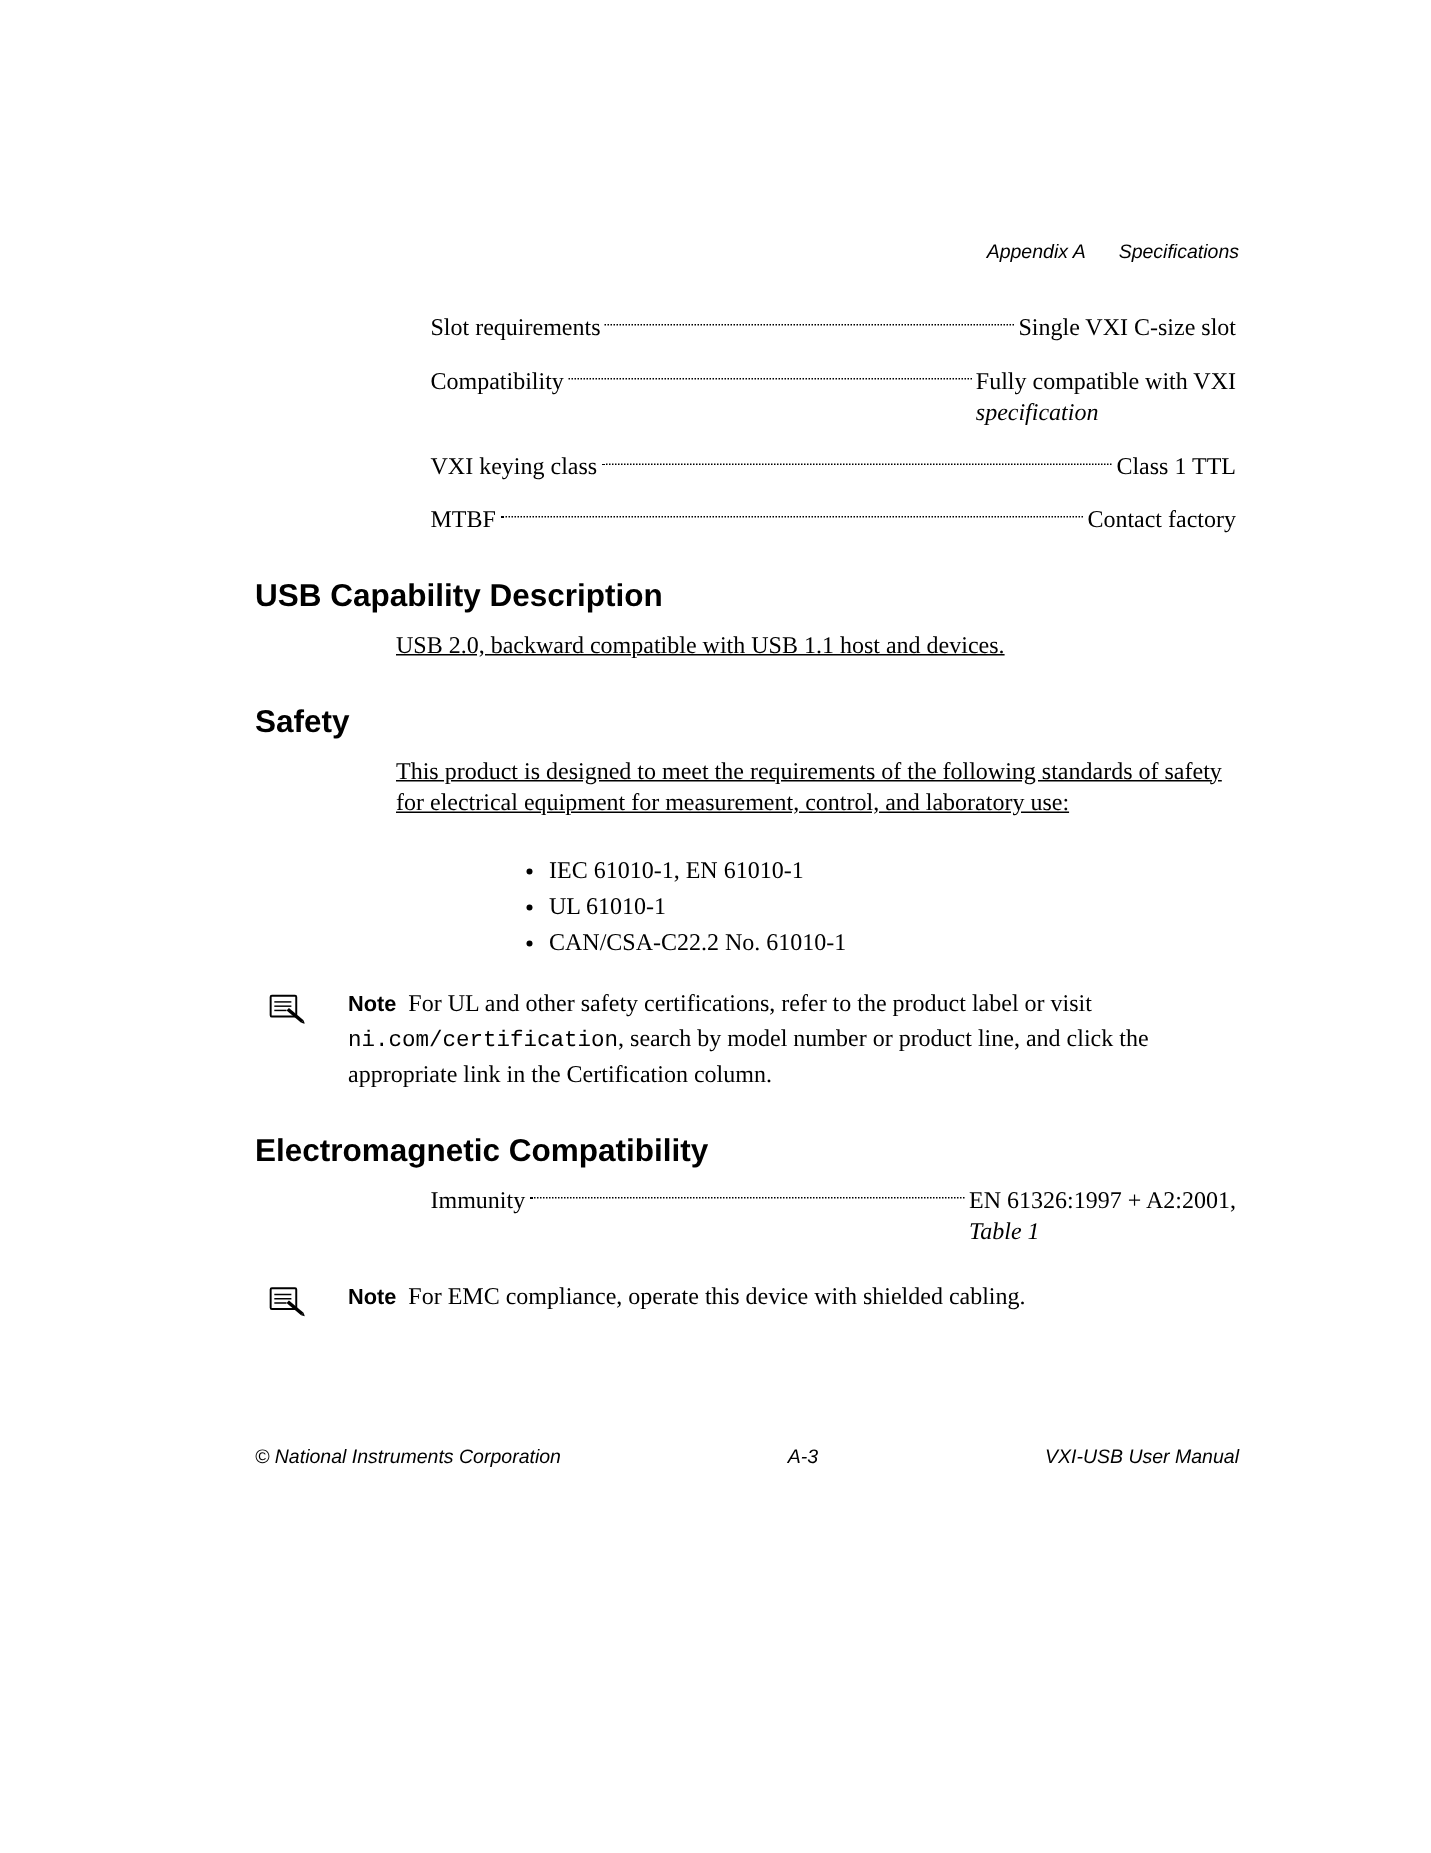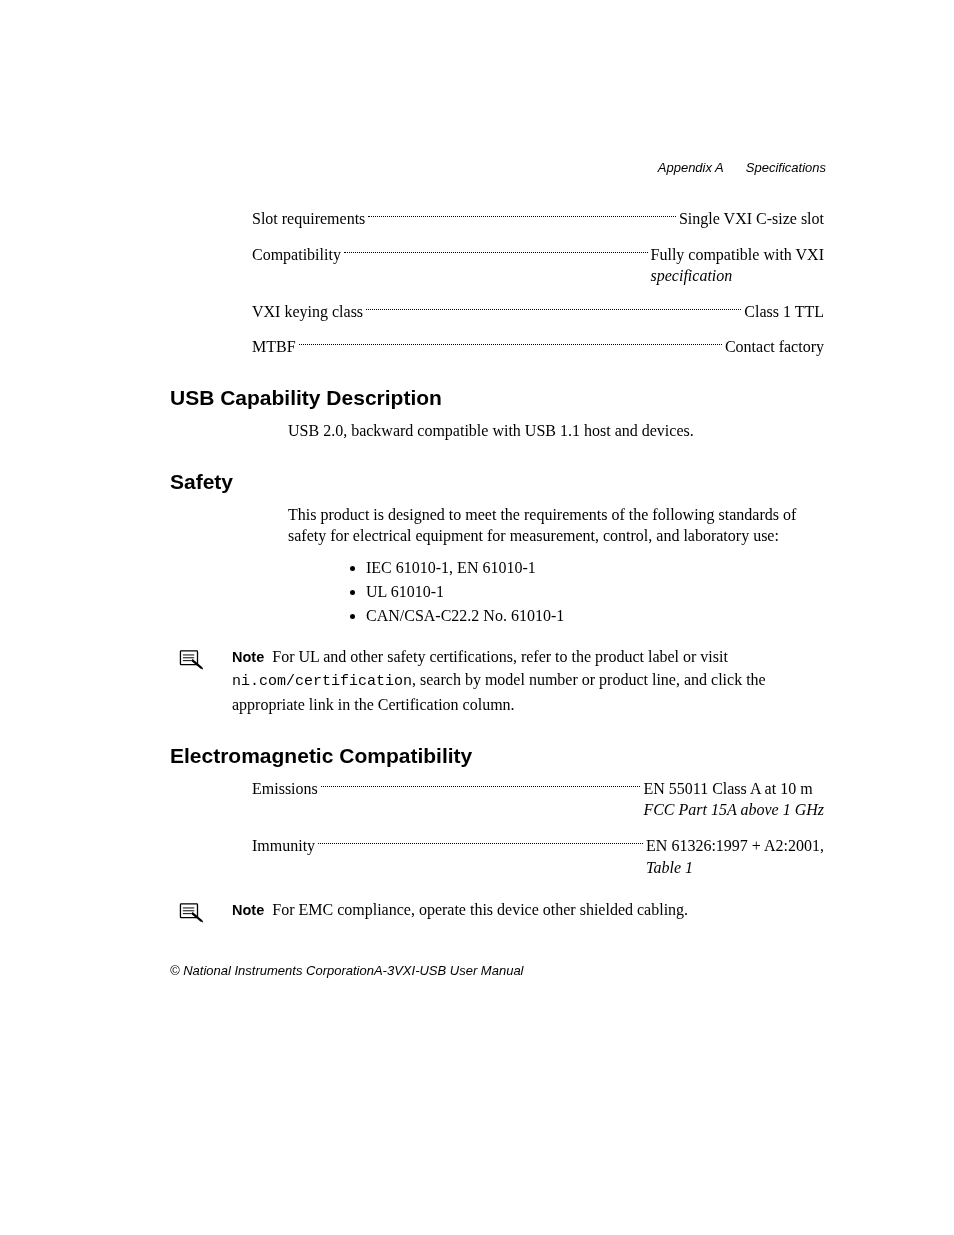--- a/index.html
+++ b/index.html
@@ -22,21 +22,21 @@
     right: 128px;
     font-style: italic;
     font-size: 13px;
     font-family: Arial, Helvetica, sans-serif;
   }
   .running-head .gap { display:inline-block; width: 22px; }
   .content {
     margin-top: 48px;
   }
   .spec-block {
-    margin-left: 82px;
+    margin-left: 117px;
     margin-right: 10px;
     font-size: 16px;
     line-height: 1.35;
   }
   .spec-row {
     display: flex;
     align-items: flex-start;
     margin-bottom: 14px;
   }
   .spec-label {
@@ -58,27 +58,28 @@
   }
   .spec-value .line2 { display:block;font-style:italic; }
   h2.section {
     font-family: Arial, Helvetica, sans-serif;
     font-weight: bold;
     font-size: 21px;
     margin: 28px 0 10px 0;
     letter-spacing: 0px;
   }
   .body-text {
-    margin-left: 118px;
+    margin-left: 94px;
     margin-right: 10px;
     font-size: 16px;
     line-height: 1.35;
+    text-decoration: underline;
   }
   ul.bullets {
-    margin: 12px 0 0 170px;
+    margin: 25px 0 0 170px;
     padding-left: 26px;
     font-size: 16px;
   }
   ul.bullets li { margin-bottom: 6px; }
   .note-row {
     display: flex;
     align-items: flex-start;
     margin: 20px 0 0 8px;
     font-size: 16px;
     line-height: 1.45;
@@ -99,20 +100,21 @@
   code.mono {
     font-family: "Courier New", Courier, monospace;
     font-size: 15px;
   }
   .footer {
     position: absolute;
     bottom: 148px;
     left: 170px;
     right: 128px;
     display: flex;
+    justify-content: space-between;
     font-style: italic;
     font-size: 13px;
     font-family: Arial, Helvetica, sans-serif;
   }
   .footer .center { }
 </style>
 </head>
 <body>
 
 <div class="page">
@@ -171,28 +173,20 @@
           <path d="M28 26 L31 27 L30 24 Z" fill="#000"></path>
         </svg>
       </span>
       <div class="note-body">
         <span class="note-label">Note</span>&nbsp;&nbsp;<span>For UL and other safety certifications, refer to the product label or visit </span><code class="mono">ni.com/certification</code><span>, search by model number or product line, and click the appropriate link in the Certification column.</span>
       </div>
     </div>
 
     <h2 class="section">Electromagnetic Compatibility</h2>
     <div class="spec-block">
-      <div class="spec-row">
-        <span class="spec-label">Emissions</span>
-        <span class="leader"></span>
-        <span class="spec-value">
-          <span>EN 55011 Class A at 10 m</span>
-          <span class="line2">FCC Part 15A above 1 GHz</span>
-        </span>
-      </div>
       <div class="spec-row" style="margin-top:6px;">
         <span class="spec-label">Immunity</span>
         <span class="leader"></span>
         <span class="spec-value">
           <span>EN 61326:1997 + A2:2001,</span>
           <span class="line2">Table 1</span>
         </span>
       </div>
     </div>
 
@@ -201,21 +195,21 @@
         <svg viewBox="0 0 32 28" width="26" height="24">
           <rect x="3" y="4" width="21" height="17" rx="1" fill="#fff" stroke="#000" stroke-width="1.6"></rect>
           <line x1="6" y1="9" x2="20" y2="9" stroke="#000" stroke-width="1.2"></line>
           <line x1="6" y1="12.5" x2="20" y2="12.5" stroke="#000" stroke-width="1.2"></line>
           <line x1="6" y1="16" x2="16" y2="16" stroke="#000" stroke-width="1.2"></line>
           <path d="M18 14 L30 24 L28 26 L16 16 Z" fill="#000"></path>
           <path d="M28 26 L31 27 L30 24 Z" fill="#000"></path>
         </svg>
       </span>
       <div class="note-body">
-        <span class="note-label">Note</span>&nbsp;&nbsp;<span>For EMC compliance, operate this device other shielded cabling.</span>
+        <span class="note-label">Note</span>&nbsp;&nbsp;<span>For EMC compliance, operate this device with shielded cabling.</span>
       </div>
     </div>
 
   </div>
 
   <div class="footer">
     <span>© National Instruments Corporation</span>
     <span class="center">A-3</span>
     <span>VXI-USB User Manual</span>
   </div>

